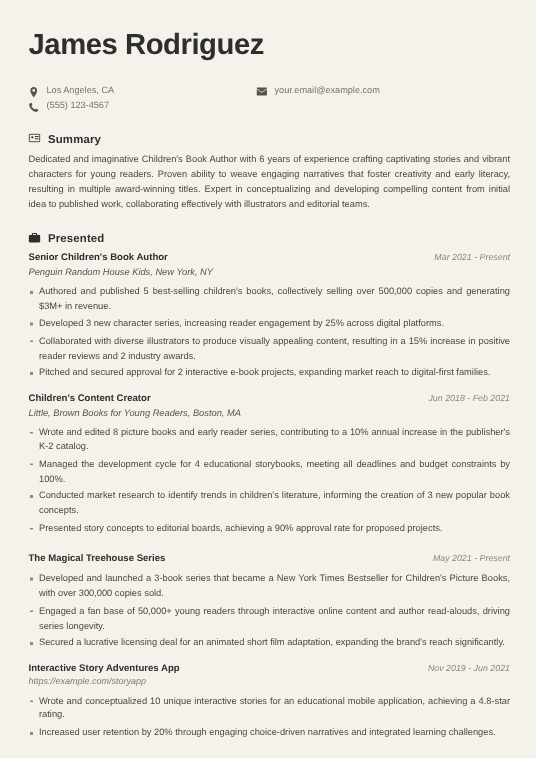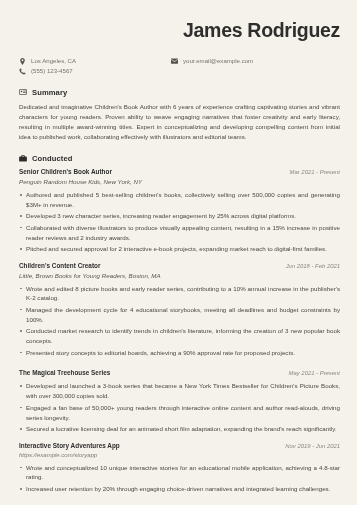--- a/index.html
+++ b/index.html
@@ -21,21 +21,20 @@
     padding: 20px 17px 0 19px;
     background: #f5f2ec;
   }
   .name {
     font-size: 19.5px;
     font-weight: bold;
     letter-spacing: -0.3px;
     color: #2e2e2c;
     margin: 0 0 16px 0;
     line-height: 1.1;
-    text-align: right;
   }
   .contact-grid {
     display: flex;
     margin-bottom: 13px;
   }
   .contact-col {
     display: flex;
     flex-direction: column;
     gap: 2px;
   }
@@ -194,21 +193,21 @@
     <p class="summary-text">Dedicated and imaginative Children's Book Author with 6 years of experience crafting captivating stories and vibrant characters for young readers. Proven ability to weave engaging narratives that foster creativity and early literacy, resulting in multiple award-winning titles. Expert in conceptualizing and developing compelling content from initial idea to published work, collaborating effectively with illustrators and editorial teams.</p>
   </div>
 
   <div class="sec-block">
     <div class="sec-head">
       <span class="ic">
         <svg viewBox="0 0 16 14" width="8" height="7" fill="currentColor">
             <path d="M6 0.6h4c.9 0 1.6.7 1.6 1.6v1H14c1 0 1.8.8 1.8 1.8v6.4c0 1-.8 1.8-1.8 1.8H2c-1 0-1.8-.8-1.8-1.8V5c0-1 .8-1.8 1.8-1.8h2.4v-1C4.4 1.3 5.1.6 6 .6zm0 1.5v1.1h4V2.1H6z"></path>
           </svg>
       </span>
-      <span class="sec-title">Conducted</span>
+      <span class="sec-title">Presented</span>
     </div>
 
     <div class="entry">
       <div class="entry-head">
         <span class="entry-title">Senior Children's Book Author</span>
         <span class="entry-date">Mar 2021 - Present</span>
       </div>
       <div class="entry-sub">Penguin Random House Kids, New York, NY</div>
       <ul class="bullets">
         <li>Authored and published 5 best-selling children's books, collectively selling over 500,000 copies and generating $3M+ in revenue.</li>

